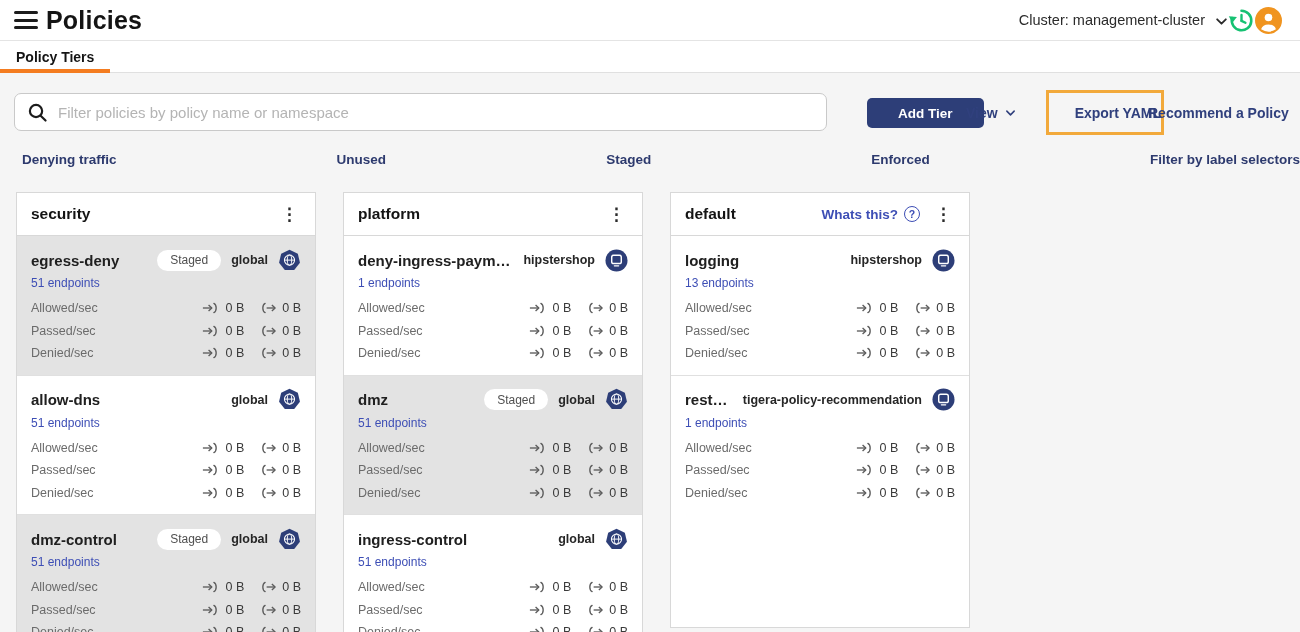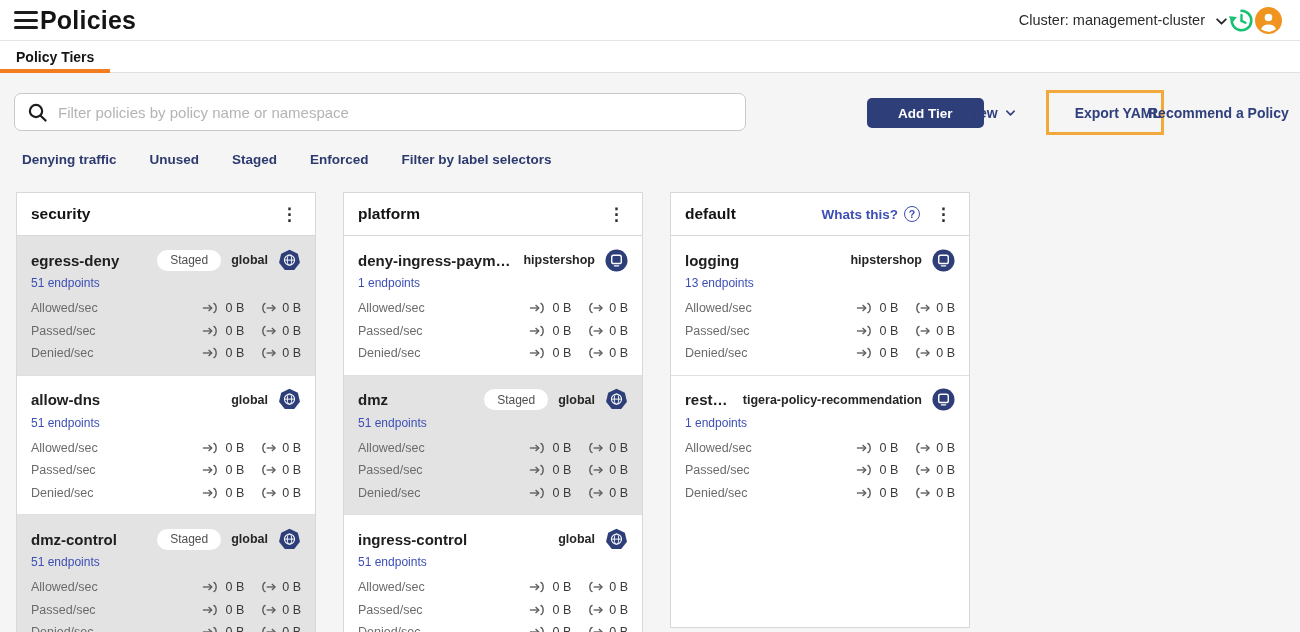--- a/index.html
+++ b/index.html
@@ -5,52 +5,52 @@
   * { margin:0; padding:0; box-sizing:border-box; }
   html,body { width:1300px; height:632px; overflow:hidden; }
   body { font-family:"Liberation Sans", sans-serif; background:#f5f5f5; color:#1c1c1c; }
 
   
   .app-header { height:41px; background:#fff; border-bottom:1px solid #e4e4e4;
     display:flex; align-items:center; padding:0 18px 0 14px; }
   .hamburger { width:24px; height:18px; display:flex; flex-direction:column;
     justify-content:space-between; cursor:pointer; }
   .hamburger span { display:block; height:3px; background:#1c1c1c; border-radius:2px; }
-  .app-title { font-size:25px; font-weight:800; margin-left:2px; letter-spacing:.2px; color:#141414; }
+  .app-title { font-size:25px; font-weight:800; margin-left:8px; letter-spacing:.2px; color:#141414; }
   .header-right { margin-left:auto; display:flex; align-items:center; }
   .cluster-select { display:flex; align-items:center; gap:10px; font-size:14.5px; color:#2b2b2b; cursor:pointer; }
   .cluster-select svg { color:#2b2b2b; margin-top:2px; }
   .icon-btn { display:flex; align-items:center; cursor:pointer; }
 
   
   .tab-bar { height:32px; background:#fff; border-bottom:1px solid #e0e0e0; display:flex; }
   .tab { padding:0 16px; font-size:14px; font-weight:700; display:flex; align-items:center;
     color:#a9a9a9; cursor:pointer; position:relative; }
   .tab.active { color:#141414; }
   .tab.active::after { content:""; position:absolute; left:0; right:0; bottom:-1px; height:4px; background:#f47c20; }
 
   
   .toolbar { position:relative; height:62px; }
-  .search-box { position:absolute; left:14px; top:20px; width:732px; height:38px; background:#fff;
+  .search-box { position:absolute; left:14px; top:20px; width:813px; height:38px; background:#fff;
     border:1px solid #c9c9c9; border-radius:7px; display:flex; align-items:center; padding:0 12px; }
   .search-box input { border:none; outline:none; flex:1; font-size:15px; margin-left:10px;
     font-family:"Liberation Sans", sans-serif; color:#333; background:transparent; }
   .search-box input::placeholder { color:#b4b4b4; }
   .btn-primary { position:absolute; left:867px; top:25px; height:30px; padding:0 31px; background:#2d3e78;
     color:#fff; border:none; border-radius:5px; font-size:13.5px; font-weight:700;
     font-family:"Liberation Sans", sans-serif; cursor:pointer; }
   .link-btn { color:#30407d; font-size:14px; font-weight:700; cursor:pointer; background:none; border:none;
     font-family:"Liberation Sans", sans-serif; display:flex; align-items:center; gap:7px; }
   .view-btn { position:absolute; left:966px; top:25px; height:30px; }
   .export-highlight { position:absolute; left:1022px; top:17px; width:118px; height:45px;
     border:3px solid #f2a93b; display:flex; align-items:center; justify-content:flex-end;margin-left:24px; }
   .recommend-btn { position:absolute; left:1148px; top:25px; height:30px; }
 
   
-  .filters-row { display:flex; gap:33px; padding-left:22px; margin-top:17px; }
+  .filters-row { display:flex; gap:45px; padding-left:22px; margin-top:17px;justify-content:space-between; }
   .filter-link { font-size:13.5px; font-weight:600; color:#2d3a6e; cursor:pointer; }
 
   
   .tiers-row { display:flex; gap:27px; padding-left:16px; margin-top:25px; align-items:flex-start; }
   .tier-card { width:300px; background:#fff; border:1px solid #d8d8d8; }
   .tier-card.fixed-height { height:436px; }
   .tier-header { height:43px; display:flex; align-items:center; padding:0 14px; border-bottom:1px solid #d8d8d8; }
   .tier-title { font-size:15.5px; font-weight:700; color:#141414; }
   .tier-header-right { margin-left:auto; display:flex; align-items:center; gap:12px; }
   .tier-help { display:flex; align-items:center; gap:6px; color:#3d4eb5; font-size:13.5px;

